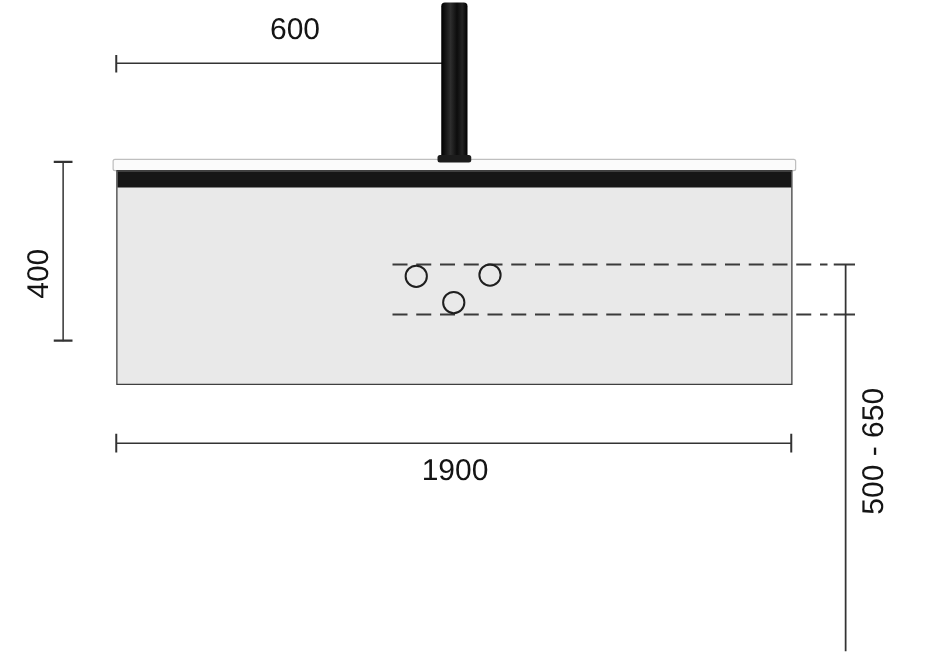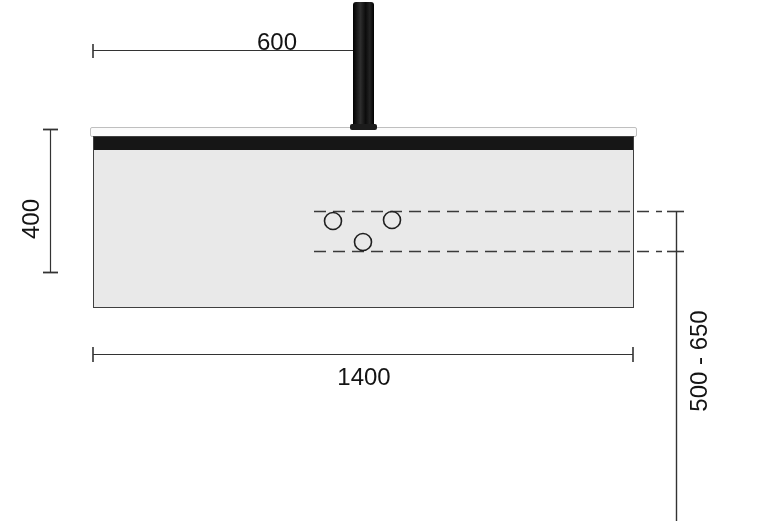--- a/index.html
+++ b/index.html
@@ -129,21 +129,21 @@
     </g>
 
     <g>
       <line x1="676.5" y1="211.5" x2="676.5" y2="521" stroke="#333333" stroke-width="1.4"></line>
     </g>
   </svg>
 
   <div class="faucet-spout"></div>
   <div class="faucet-base"></div>
 
-  <div class="dim-label" style="left:236px; top:42px;margin-left:41px;">600</div>
+  <div class="dim-label" style="left:236px; top:24px;">600</div>
 
   <div class="dim-label vertical" style="left:31px; top:219px;">400</div>
 
-  <div class="dim-label" style="left:364px; top:377px;">1400</div>
+  <div class="dim-label" style="left:364px; top:377px;">1900</div>
 
   <div class="dim-label vertical" style="left:699px; top:361px;">500 - 650</div>
 
 </div>
 
 </body></html>

